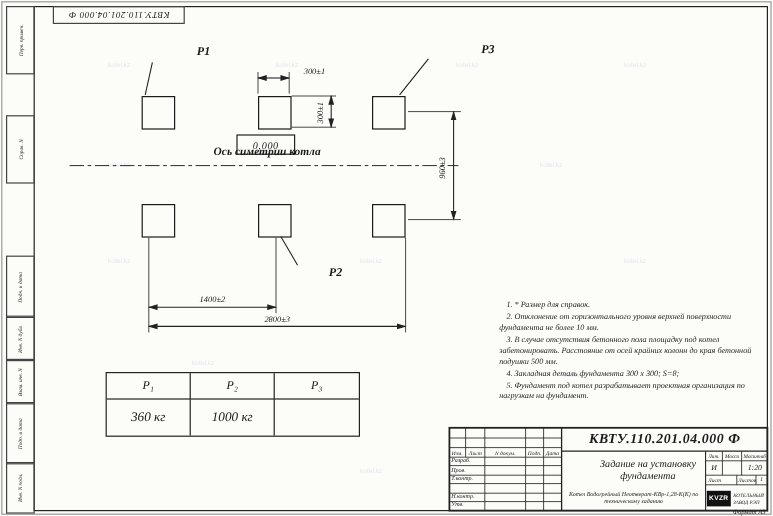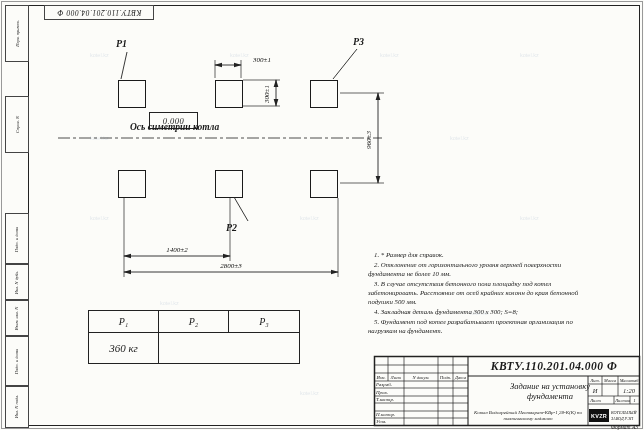--- a/index.html
+++ b/index.html
@@ -1,19 +1,19 @@
 <!DOCTYPE html>
 <html><head>
 <meta charset="utf-8">
 <style>
   html,body{margin:0;padding:0;}
   .sheet{position:relative;width:644px;height:430px;background:#fcfcf9;overflow:hidden;
          font-family:"Liberation Serif",serif;color:#1a1a1a;}
   .abs{position:absolute;}
-  .gost{font-family:"Liberation Serif",serif;font-style:italic;color:#1a1a1a;}
+  .gost{font-family:"Liberation Serif",serif;font-style:italic;color:#1a1a1a;margin-left:48px;}
   .cell{display:flex;align-items:center;justify-content:center;text-align:center;}
   .outer-border{left:1px;top:1px;right:1px;bottom:1px;border:1px solid #999;}
   .frame{left:28px;top:5px;right:4px;bottom:4px;border:1.6px solid #222;}
   .margin-box{left:5px;width:22px;border:1px solid #444;display:flex;align-items:center;justify-content:center;}
   .rot{transform:rotate(-90deg);white-space:nowrap;font-size:4.5px;font-style:italic;}
   .rot180{transform:rotate(180deg);white-space:nowrap;font-size:7.5px;font-style:italic;letter-spacing:.5px;}
   .pad{width:26px;height:26px;border:1.4px solid #1a1a1a;background:transparent;}
   .plabel{font-size:10px;font-weight:bold;font-style:italic;}
   .level-box{width:47px;height:15px;border:1.2px solid #222;display:flex;align-items:center;justify-content:center;
              font-size:8.5px;font-style:italic;letter-spacing:.5px;}
@@ -164,38 +164,39 @@
     <p>3. В случае отсутствия бетонного пола площадку под котел забетонировать. Расстояние от осей крайних колонн до края бетонной подушки 500 мм.</p>
     <p>4. Закладная деталь фундамента  300 х 300;  S=8;</p>
     <p>5. Фундамент под котел разрабатывает проектная организация по нагрузкам на фундамент.</p>
   </div>
 
   <div class="abs load-table" style="left:88px;top:310px">
     <div>Р₁</div>
     <div>Р₂</div>
     <div>Р₃</div>
     <div>360 кг</div>
+    <div>1000 кг</div>
   </div>
 
   <div class="abs cell tb-text" style="left:470px;top:357px;width:168px;height:18px;font-size:11.5px;font-weight:bold;letter-spacing:.5px">КВТУ.110.201.04.000 Ф</div>
 
   <div class="abs cell tb-text" style="left:374px;top:373px;width:14px;height:8px;font-size:4.6px">Изм.</div>
   <div class="abs cell tb-text" style="left:388px;top:373px;width:16px;height:8px;font-size:4.6px">Лист</div>
   <div class="abs cell tb-text" style="left:404px;top:373px;width:34px;height:8px;font-size:4.6px">N докум.</div>
   <div class="abs cell tb-text" style="left:438px;top:373px;width:15px;height:8px;font-size:4.6px">Подп.</div>
   <div class="abs cell tb-text" style="left:453px;top:373px;width:15px;height:8px;font-size:4.6px">Дата</div>
 
   <div class="abs tb-text" style="left:376px;top:382px;width:30px;font-size:5px">Разраб.</div>
   <div class="abs tb-text" style="left:376px;top:389.5px;width:30px;font-size:5px">Пров.</div>
   <div class="abs tb-text" style="left:376px;top:397px;width:30px;font-size:5px">Т.контр.</div>
   <div class="abs tb-text" style="left:376px;top:404.5px;width:30px;font-size:5px"></div>
   <div class="abs tb-text" style="left:376px;top:412px;width:30px;font-size:5px">Н.контр.</div>
   <div class="abs tb-text" style="left:376px;top:419px;width:30px;font-size:5px">Утв.</div>
 
-  <div class="abs cell tb-text" style="left:480px;top:377px;width:140px;height:30px;font-size:8.5px;line-height:1.15">
+  <div class="abs cell tb-text" style="left:470px;top:377px;width:140px;height:30px;font-size:8.5px;line-height:1.15">
     <span style="width:92px">Задание на установку фундамента</span>
   </div>
   <div class="abs cell tb-text" style="left:470px;top:406px;width:116px;height:19px;font-size:5px;line-height:1.2">
     <span style="width:108px">Котел Водогрейный Неотверат-КВр-1,28-К(К) по техническому заданию</span>
   </div>
 
   <div class="abs cell tb-text" style="left:588px;top:376px;width:14px;height:8px;font-size:4.4px">Лит.</div>
   <div class="abs cell tb-text" style="left:602px;top:376px;width:16px;height:8px;font-size:4.4px">Масса</div>
   <div class="abs cell tb-text" style="left:618px;top:376px;width:22px;height:8px;font-size:4.4px">Масштаб</div>
   <div class="abs cell tb-text" style="left:588px;top:384px;width:14px;height:12px;font-size:6.5px">И</div>

